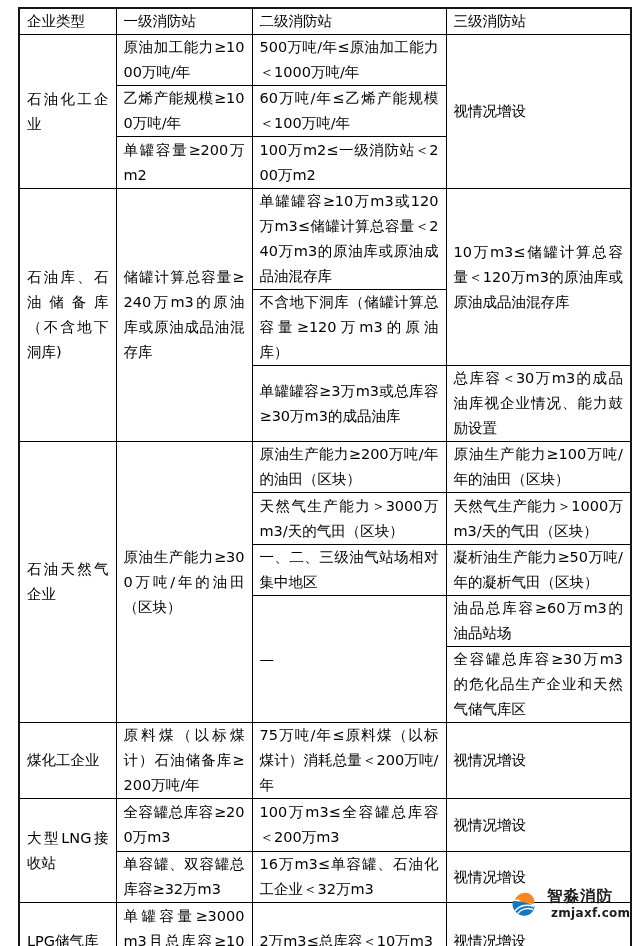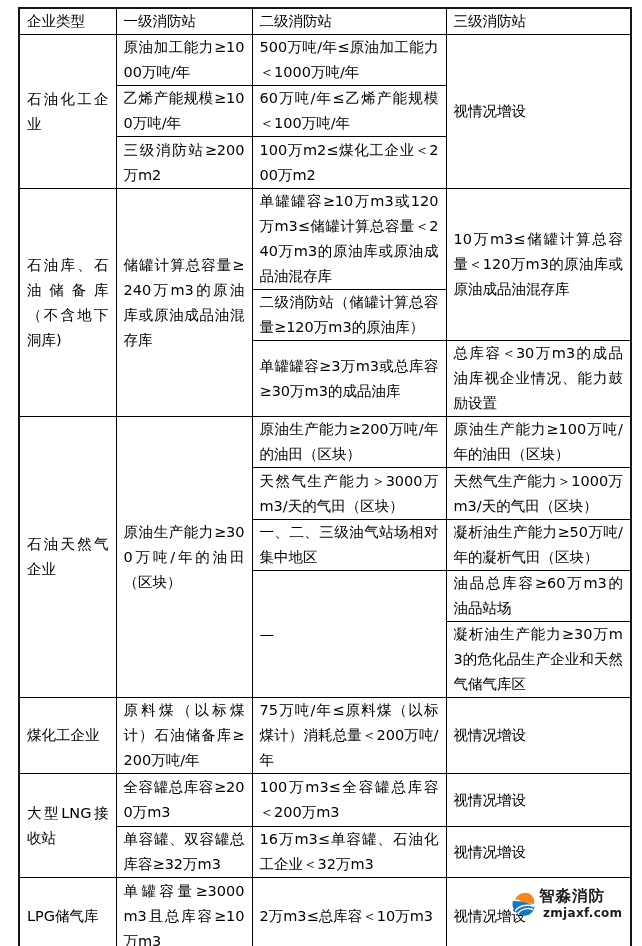--- a/index.html
+++ b/index.html
@@ -25,21 +25,21 @@
     overflow:hidden;
   }
   .fire th{text-align:left;}
   
   .watermark{
     position:absolute;left:509px;top:889px;
     display:flex;align-items:center;gap:2px;
     z-index:5;
   }
   .wm-icon{width:28px;height:26px;flex:0 0 auto;}
-  .wm-text{display:flex;flex-direction:column;line-height:1;}
+  .wm-text{display:flex;flex-direction:column;line-height:1;margin-left:8px;}
   .wm-brand{font-size:15.5px;font-weight:700;color:#1c1c1c;letter-spacing:1px;white-space:nowrap;}
   .wm-domain{font-size:12px;font-weight:700;color:#1c1c1c;margin-top:2px;padding-left:4px;white-space:nowrap;letter-spacing:0.3px;}
 </style>
 </head>
 <body>
 
 <div class="page">
 
   <table class="fire">
     <colgroup>
@@ -61,31 +61,31 @@
           <td rowspan="3">石油化工企业</td>
           <td>原油加工能力≥1000万吨/年</td>
           <td>500万吨/年≤原油加工能力＜1000万吨/年</td>
           <td rowspan="3">视情况增设</td>
         </tr>
         <tr style="height: 51px;">
           <td>乙烯产能规模≥100万吨/年</td>
           <td>60万吨/年≤乙烯产能规模＜100万吨/年</td>
         </tr>
         <tr style="height: 52px;">
-          <td>三级消防站≥200万m2</td>
-          <td>100万m2≤煤化工企业＜200万m2</td>
+          <td>单罐容量≥200万m2</td>
+          <td>100万m2≤一级消防站＜200万m2</td>
         </tr>
         <tr style="height: 101px;">
           <td rowspan="3">石油库、石油储备库（不含地下洞库)</td>
           <td rowspan="3">储罐计算总容量≥240万m3的原油库或原油成品油混存库</td>
           <td>单罐罐容≥10万m3或120万m3≤储罐计算总容量＜240万m3的原油库或原油成品油混存库</td>
           <td rowspan="2">10万m3≤储罐计算总容量＜120万m3的原油库或原油成品油混存库</td>
         </tr>
         <tr style="height: 49px;">
-          <td>二级消防站（储罐计算总容量≥120万m3的原油库）</td>
+          <td>不含地下洞库（储罐计算总容量≥120万m3的原油库）</td>
         </tr>
         <tr style="height: 74px;">
           <td>单罐罐容≥3万m3或总库容≥30万m3的成品油库</td>
           <td>总库容＜30万m3的成品油库视企业情况、能力鼓励设置</td>
         </tr>
         <tr style="height: 49px;">
           <td rowspan="5">石油天然气企业</td>
           <td rowspan="5">原油生产能力≥300万吨/年的油田（区块）</td>
           <td>原油生产能力≥200万吨/年的油田（区块）</td>
           <td>原油生产能力≥100万吨/年的油田（区块）</td>
@@ -96,21 +96,21 @@
         </tr>
         <tr style="height: 50px;">
           <td>一、二、三级油气站场相对集中地区</td>
           <td>凝析油生产能力≥50万吨/年的凝析气田（区块）</td>
         </tr>
         <tr style="height: 51px;">
           <td rowspan="2">—</td>
           <td>油品总库容≥60万m3的油品站场</td>
         </tr>
         <tr style="height: 74px;">
-          <td>凝析油生产能力≥30万m3的危化品生产企业和天然气储气库区</td>
+          <td>全容罐总库容≥30万m3的危化品生产企业和天然气储气库区</td>
         </tr>
         <tr style="height: 73px;">
           <td>煤化工企业</td>
           <td>原料煤（以标煤计）石油储备库≥200万吨/年</td>
           <td>75万吨/年≤原料煤（以标煤计）消耗总量＜200万吨/年</td>
           <td>视情况增设</td>
         </tr>
         <tr style="height: 53px;">
           <td rowspan="2">大型LNG接收站</td>
           <td>全容罐总库容≥200万m3</td>

